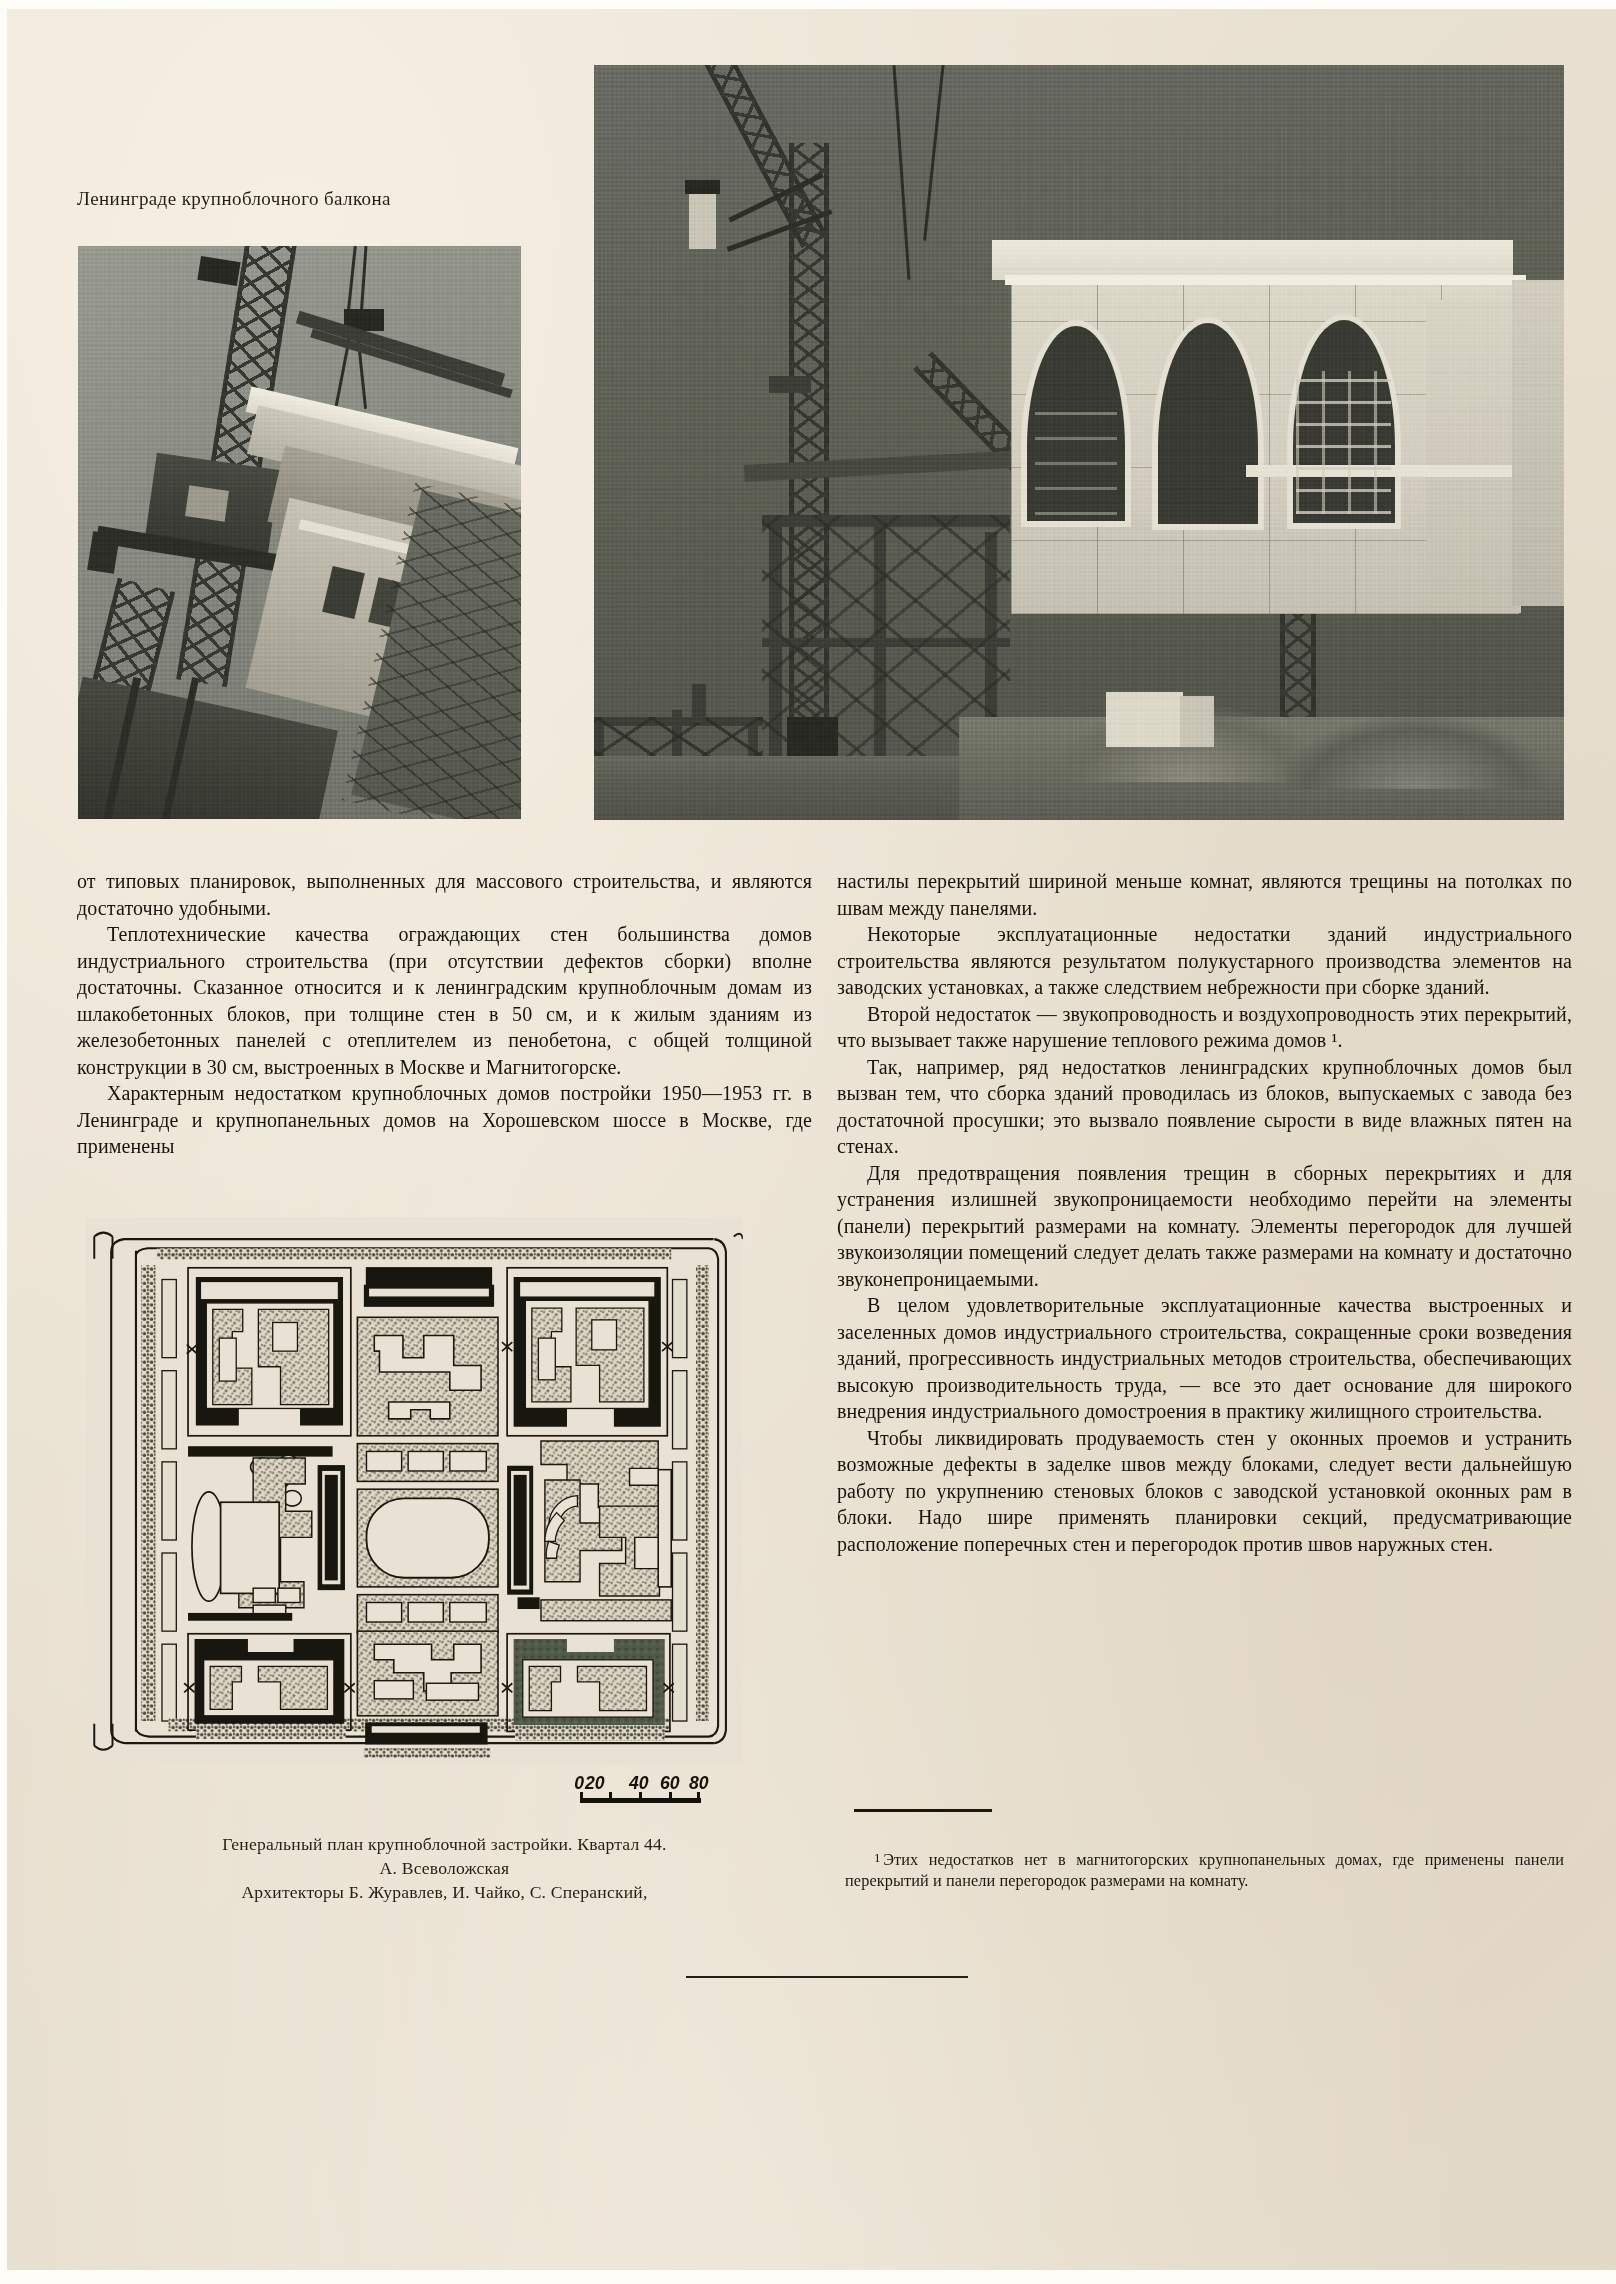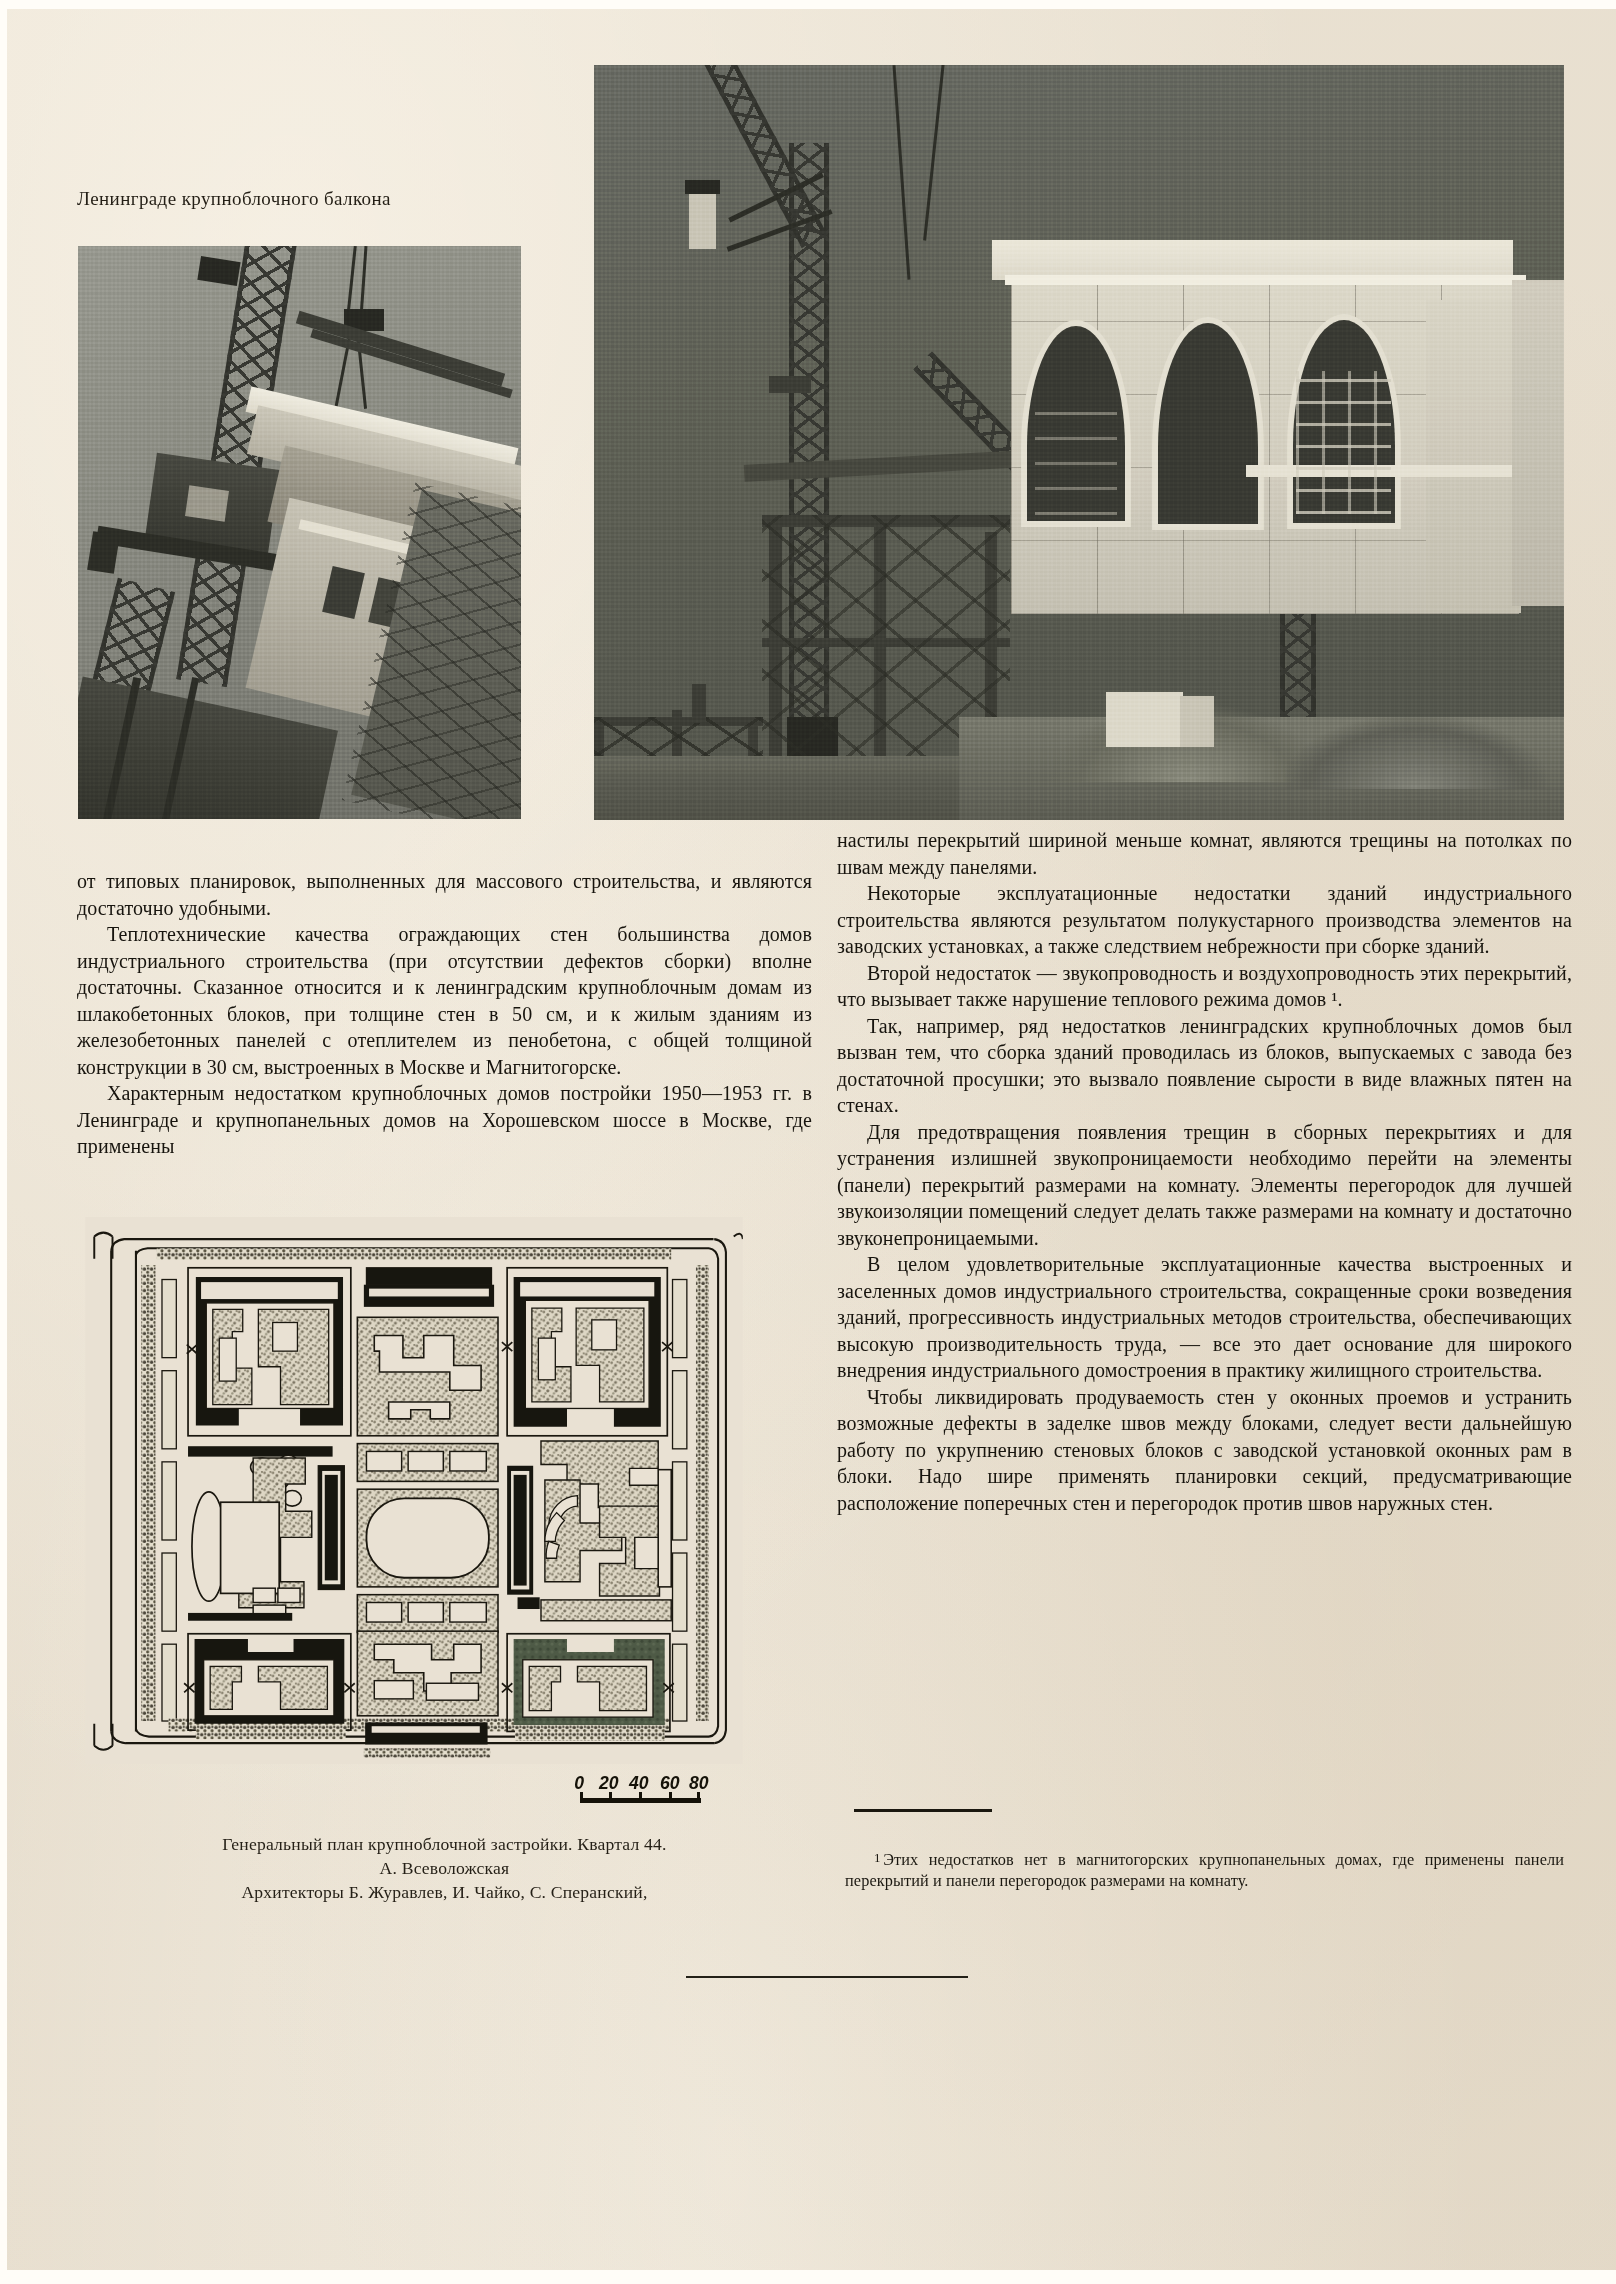--- a/index.html
+++ b/index.html
@@ -129,21 +129,21 @@
     font-size: 20px;
     line-height: 26.5px;
     text-align: justify;
     text-justify: inter-word;
     letter-spacing: 0.1px;
     color: #17140e;
   }
   .col p { margin: 0; text-indent: 30px; }
   .col p.noind { text-indent: 0; }
   .col-left  { left: 77px; top: 868px; }
-  .col-right { left: 837px; top: 827px; }
+  .col-right { left: 837px; top: 868px; }
 
   .fn-rule {
     position: absolute;
     left: 854px; top: 1809px;
     width: 138px; height: 2.6px;
     background: #1a170f;
   }
   .footnote {
     position: absolute;
     left: 837px; top: 1839px; width: 735px;
@@ -607,21 +607,21 @@
   </div>
 
   <div class="scalebar">
     <div class="sb-line"></div>
     <div class="sb-tick" style="left:6.5px;"></div>
     <div class="sb-tick" style="left:36px;"></div>
     <div class="sb-tick" style="left:66px;"></div>
     <div class="sb-tick" style="left:96px;"></div>
     <div class="sb-tick" style="left:124px;"></div>
     <div class="sb-num" style="left:1.3px;">0</div>
-    <div class="sb-num" style="left:26px;">20</div>
+    <div class="sb-num" style="left:12px;">20</div>
     <div class="sb-num" style="left:56px;">40</div>
     <div class="sb-num" style="left:87px;">60</div>
     <div class="sb-num" style="left:116px;">80</div>
   </div>
 
   <div class="plan-cap">
     <div>Генеральный план крупноблочной застройки. Квартал 44.</div>
     <div>А. Всеволожская</div>
     <div>Архитекторы Б. Журавлев, И. Чайко, С. Сперанский,</div>
   </div>

